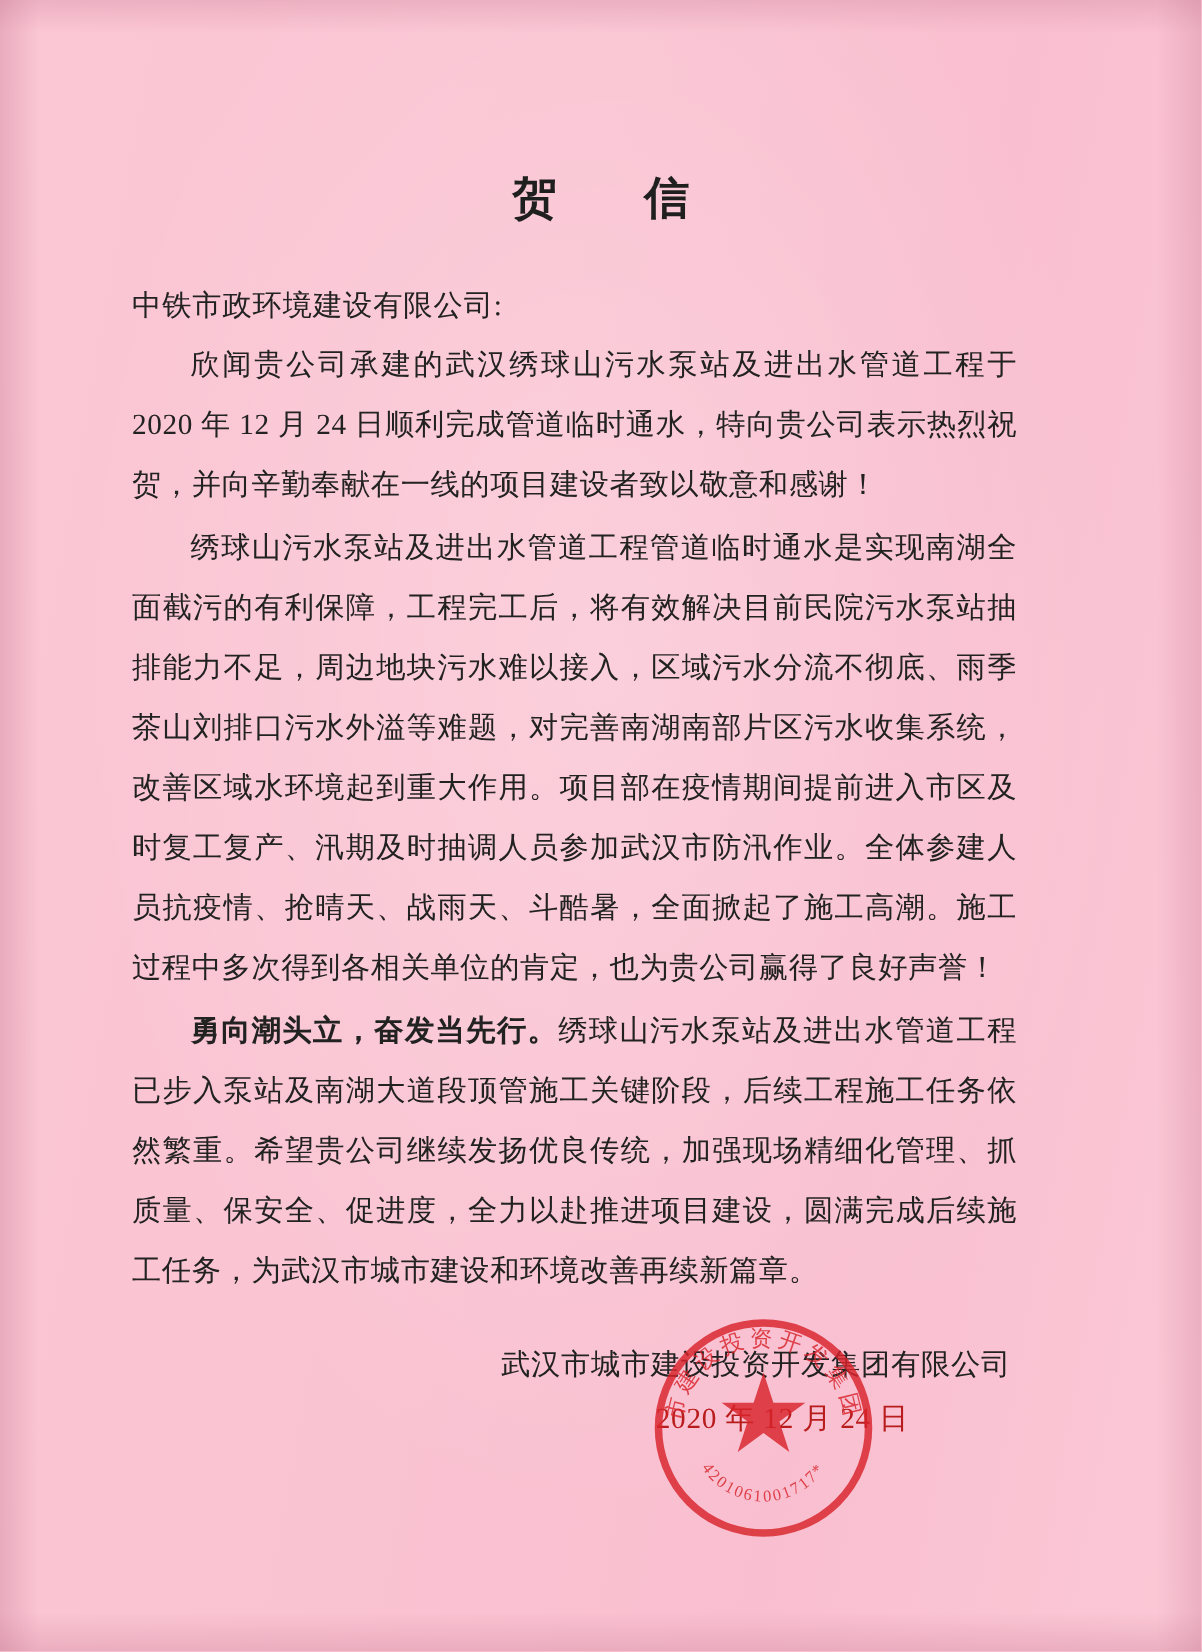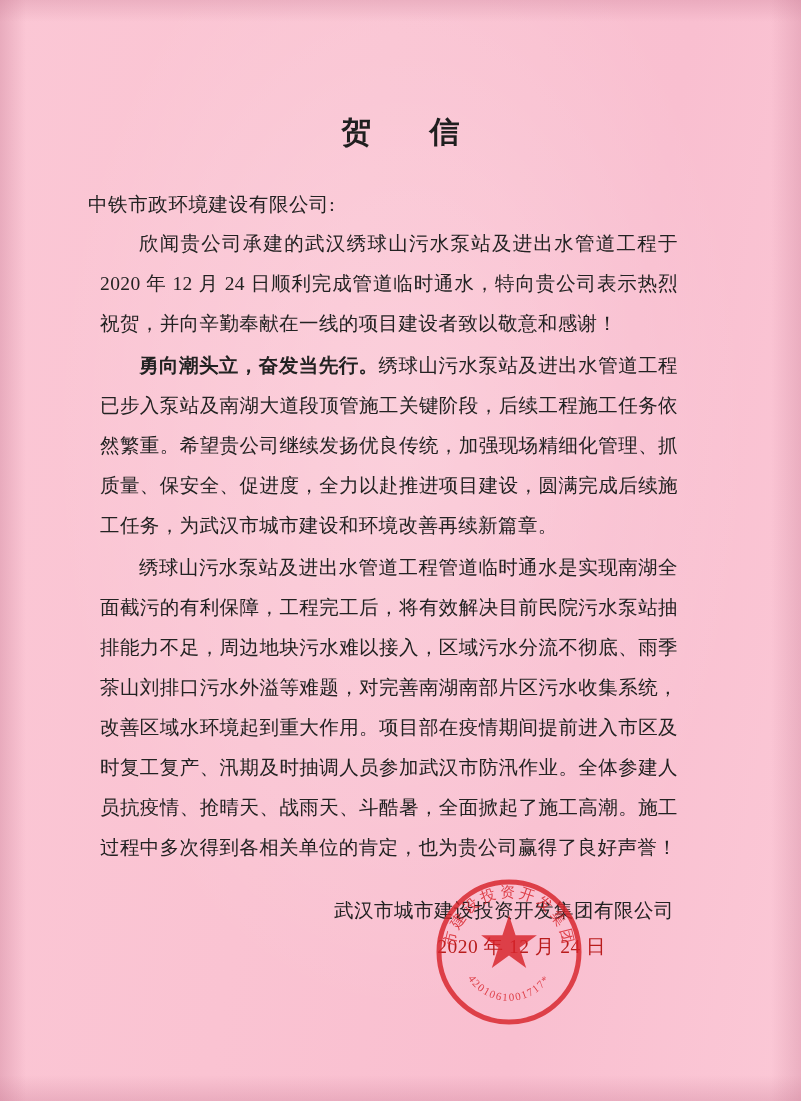--- a/index.html
+++ b/index.html
@@ -81,21 +81,21 @@
   }
 
   .para {
     font-size: 19.5px;
     line-height: 40px;
     text-align: justify;
     text-justify: inter-ideograph;
     letter-spacing: 0.4px;
     text-indent: 39px;
     color: #222;
-    margin: 0 0 2px 12px;
+    margin: 0 0 2px 0;
   }
 
   .para .lead {
     font-weight: bold;
   }
 
   .sign-block {
     position: absolute;
     left: 88px;
     top: 893px;
@@ -146,25 +146,25 @@
   <div class="doc-title">贺　信</div>
 
   <div class="body-block">
     <div class="salutation">中铁市政环境建设有限公司:</div>
 
     <p class="para">
       <span>欣闻贵公司承建的武汉绣球山污水泵站及进出水管道工程于 2020 年 12 月 24 日顺利完成管道临时通水，特向贵公司表示热烈祝贺，并向辛勤奉献在一线的项目建设者致以敬意和感谢！</span>
     </p>
 
     <p class="para">
-      <span class="lead">勇向潮头立，奋发当先行。</span><span>绣球山污水泵站及进出水管道工程已步入泵站及南湖大道段顶管施工关键阶段，后续工程施工任务依然繁重。希望贵公司继续发扬优良传统，加强现场精细化管理、抓质量、保安全、促进度，全力以赴推进项目建设，圆满完成后续施工任务，为武汉市城市建设和环境改善再续新篇章。</span>
+      <span>绣球山污水泵站及进出水管道工程管道临时通水是实现南湖全面截污的有利保障，工程完工后，将有效解决目前民院污水泵站抽排能力不足，周边地块污水难以接入，区域污水分流不彻底、雨季茶山刘排口污水外溢等难题，对完善南湖南部片区污水收集系统，改善区域水环境起到重大作用。项目部在疫情期间提前进入市区及时复工复产、汛期及时抽调人员参加武汉市防汛作业。全体参建人员抗疫情、抢晴天、战雨天、斗酷暑，全面掀起了施工高潮。施工过程中多次得到各相关单位的肯定，也为贵公司赢得了良好声誉！</span>
     </p>
 
     <p class="para">
-      <span>绣球山污水泵站及进出水管道工程管道临时通水是实现南湖全面截污的有利保障，工程完工后，将有效解决目前民院污水泵站抽排能力不足，周边地块污水难以接入，区域污水分流不彻底、雨季茶山刘排口污水外溢等难题，对完善南湖南部片区污水收集系统，改善区域水环境起到重大作用。项目部在疫情期间提前进入市区及时复工复产、汛期及时抽调人员参加武汉市防汛作业。全体参建人员抗疫情、抢晴天、战雨天、斗酷暑，全面掀起了施工高潮。施工过程中多次得到各相关单位的肯定，也为贵公司赢得了良好声誉！</span>
+      <span class="lead">勇向潮头立，奋发当先行。</span><span>绣球山污水泵站及进出水管道工程已步入泵站及南湖大道段顶管施工关键阶段，后续工程施工任务依然繁重。希望贵公司继续发扬优良传统，加强现场精细化管理、抓质量、保安全、促进度，全力以赴推进项目建设，圆满完成后续施工任务，为武汉市城市建设和环境改善再续新篇章。</span>
     </p>
   </div>
 
   <div class="sign-block">
     <div class="sign-org">武汉市城市建设投资开发集团有限公司</div>
     <div class="sign-date">2020 年 12 月 24 日</div>
   </div>
 
   <div class="seal">
     <svg width="158" height="158" viewBox="0 0 158 158" xmlns="http://www.w3.org/2000/svg">

